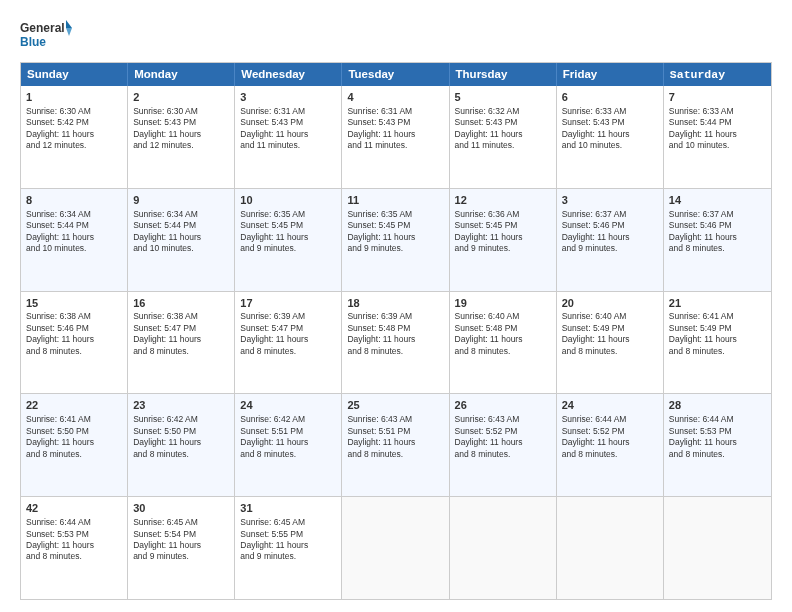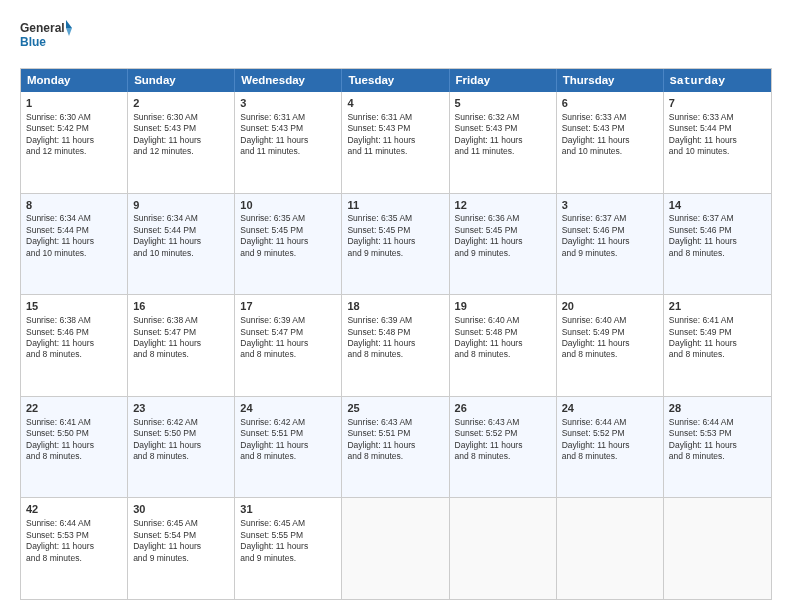--- a/index.html
+++ b/index.html
@@ -14,21 +14,21 @@
       width: 792px;
       height: 612px;
       padding: 18px 20px 12px 20px;
       display: flex;
       flex-direction: column;
     }
     .header {
       display: flex;
       align-items: flex-start;
       justify-content: space-between;
-      margin-bottom: 14px;
+      margin-bottom: 8px;
     }
     .logo {
       display: flex;
       align-items: center;
       gap: 4px;
     }
     .title-block {
       text-align: right;
     }
     .main-title {
@@ -108,26 +108,26 @@
   </svg>
 </div>
     <div class="title-block">
       <div class="main-title"></div>
       <div class="subtitle"></div>
     </div>
   </div>
 
   <div class="calendar">
     <div class="cal-header" id="cal-header">
+        <div class="cal-header-cell">Sunday</div>
         <div class="cal-header-cell">Monday</div>
-        <div class="cal-header-cell">Sunday</div>
         <div class="cal-header-cell">Wednesday</div>
         <div class="cal-header-cell">Tuesday</div>
+        <div class="cal-header-cell">Thursday</div>
         <div class="cal-header-cell">Friday</div>
-        <div class="cal-header-cell">Thursday</div>
         <div class="cal-header-cell">Saturday</div>
       </div>
     <div class="cal-body" id="cal-body">
         <div class="cal-row">
           <div class="cal-cell">
             <span class="day-num">1</span>
             <div>Sunrise: 6:30 AM</div>
             <div>Sunset: 5:42 PM</div>
             <div>Daylight: 11 hours</div>
             <div>and 12 minutes.</div>

